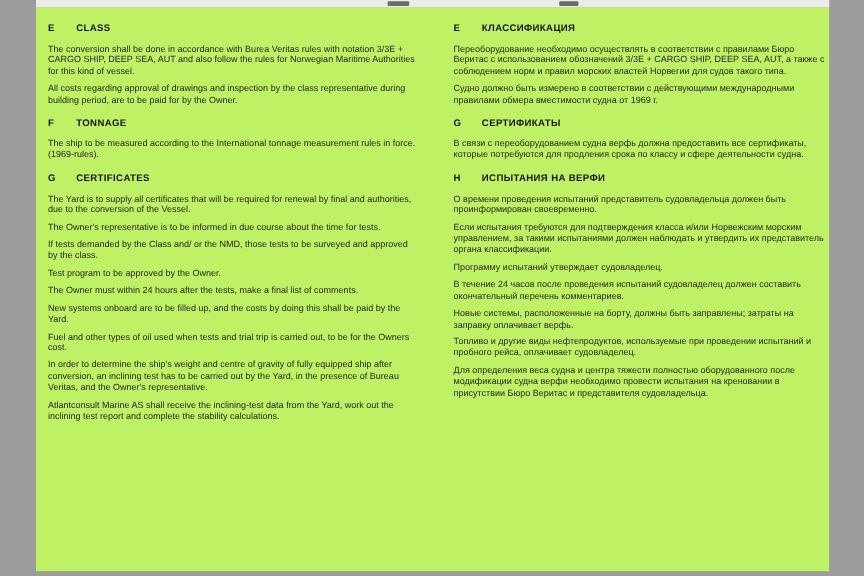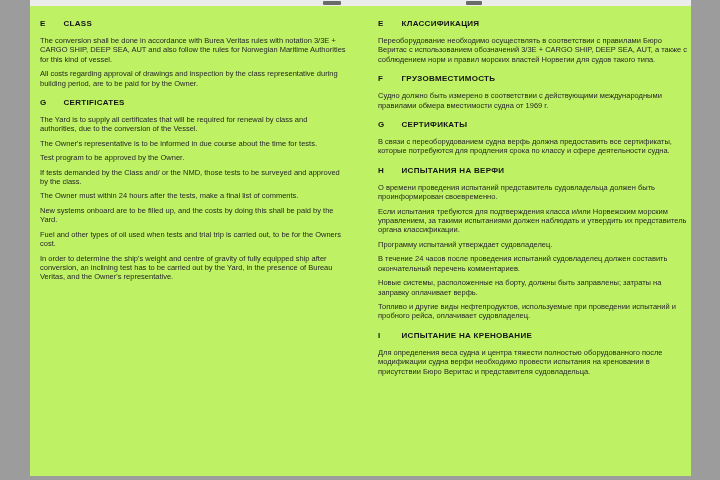--- a/index.html
+++ b/index.html
@@ -50,56 +50,60 @@
     <div class="col col-english" id="col-english">
   <section class="doc-section">
     <h3 class="sec-head">
       <span class="sec-letter">E</span>
       <span class="sec-title">CLASS</span>
     </h3>
   <p class="doc-para">The conversion shall be done in accordance with Burea Veritas  rules with notation 3/3E + CARGO SHIP, DEEP SEA,  AUT and also follow the rules for Norwegian Maritime Authorities for this kind of vessel.</p>
           <p class="doc-para">All costs regarding approval of drawings and inspection by the class representative during building period, are to be paid for by the Owner.</p>
         </section>
 
+  <section class="doc-section">
+    <h3 class="sec-head">
+      <span class="sec-letter">F</span>
+      <span class="sec-title">TONNAGE</span>
+    </h3>
+  <p class="doc-para">The ship to be measured according to the International  tonnage measurement rules in force.(1969-rules).</p>
+        </section>
 
   <section class="doc-section">
     <h3 class="sec-head">
       <span class="sec-letter">G</span>
       <span class="sec-title">CERTIFICATES</span>
     </h3>
-  <p class="doc-para">The Yard is to supply all certificates that will be required for renewal by class and authorities, due to the conversion of the Vessel.</p>
+  <p class="doc-para">The Yard is to supply all certificates that will be required for renewal by final and authorities, due to the conversion of the Vessel.</p>
         </section>
 
   <section class="doc-section">
           <p class="doc-para">The Owner's representative is to be informed in due course about the time for tests.</p>
+          <p class="doc-para">If tests demanded by the Class and/ or  the NMD, those tests to be surveyed and approved by the class.</p>
           <p class="doc-para">Test program to be approved by the Owner.</p>
-          <p class="doc-para">If tests demanded by the Class and/ or  the NMD, those tests to be surveyed and approved by the class.</p>
           <p class="doc-para">The Owner must within 24 hours after the tests, make a final list of comments.</p>
           <p class="doc-para">New systems onboard are to be filled up, and the costs by doing this shall be paid by the Yard.</p>
           <p class="doc-para">Fuel and other types of oil used when tests and trial trip is carried out, to be for the Owners cost.</p>
         </section>
 
   <section class="doc-section">
   <p class="doc-para">In order to determine the ship's weight and centre of gravity of fully equipped ship after conversion, an inclining test has to be carried out by the Yard, in the presence of Bureau Veritas, and the Owner's representative.</p>
+          <p class="doc-para">Atlantconsult Marine AS shall receive the inclining-test data from the Yard, work out the inclining test report and complete the stability calculations.</p>
         </section>
 </div>
     <div class="col col-russian" id="col-russian">
   <section class="doc-section">
     <h3 class="sec-head">
       <span class="sec-letter">E</span>
       <span class="sec-title">КЛАССИФИКАЦИЯ</span>
     </h3>
   <p class="doc-para">Переоборудование необходимо осуществлять в соответствии с правилами Бюро Веритас с использованием обозначений 3/3E + CARGO SHIP, DEEP SEA, AUT, а также с соблюдением норм и правил морских властей Норвегии для судов такого типа.</p>
         </section>
 
   <section class="doc-section">
-    <h3 class="sec-head">
-      <span class="sec-letter">F</span>
-      <span class="sec-title">ГРУЗОВМЕСТИМОСТЬ</span>
-    </h3>
   <p class="doc-para">Судно должно быть измерено в соответствии с действующими международными правилами обмера вместимости судна от 1969 г.</p>
         </section>
 
   <section class="doc-section">
     <h3 class="sec-head">
       <span class="sec-letter">G</span>
       <span class="sec-title">СЕРТИФИКАТЫ</span>
     </h3>
   <p class="doc-para">В связи с переоборудованием судна верфь должна предоставить все сертификаты, которые потребуются для продления срока по классу и сфере деятельности судна.</p>
         </section>
@@ -111,21 +115,17 @@
     </h3>
           <p class="doc-para">О времени проведения испытаний представитель судовладельца должен быть проинформирован своевременно.</p>
           <p class="doc-para">Если испытания требуются для подтверждения класса и/или Норвежским морским управлением, за такими испытаниями должен наблюдать и утвердить их представитель органа классификации.</p>
           <p class="doc-para">Программу испытаний утверждает судовладелец.</p>
           <p class="doc-para">В течение 24 часов после проведения испытаний судовладелец должен составить окончательный перечень комментариев.</p>
           <p class="doc-para">Новые системы, расположенные на борту, должны быть заправлены; затраты на заправку оплачивает верфь.</p>
           <p class="doc-para">Топливо и другие виды нефтепродуктов, используемые при проведении испытаний и пробного рейса, оплачивает судовладелец.</p>
         </section>
 
   <section class="doc-section">
-    <h3 class="sec-head">
-      <span class="sec-letter">I</span>
-      <span class="sec-title">ИСПЫТАНИЕ НА КРЕНОВАНИЕ</span>
-    </h3>
   <p class="doc-para">Для определения веса судна и центра тяжести полностью оборудованного после модификации судна верфи необходимо провести испытания на креновании в присутствии Бюро Веритас и представителя судовладельца.</p>
         </section>
 </div>
   </div>
 </div>
 
 </body></html>

